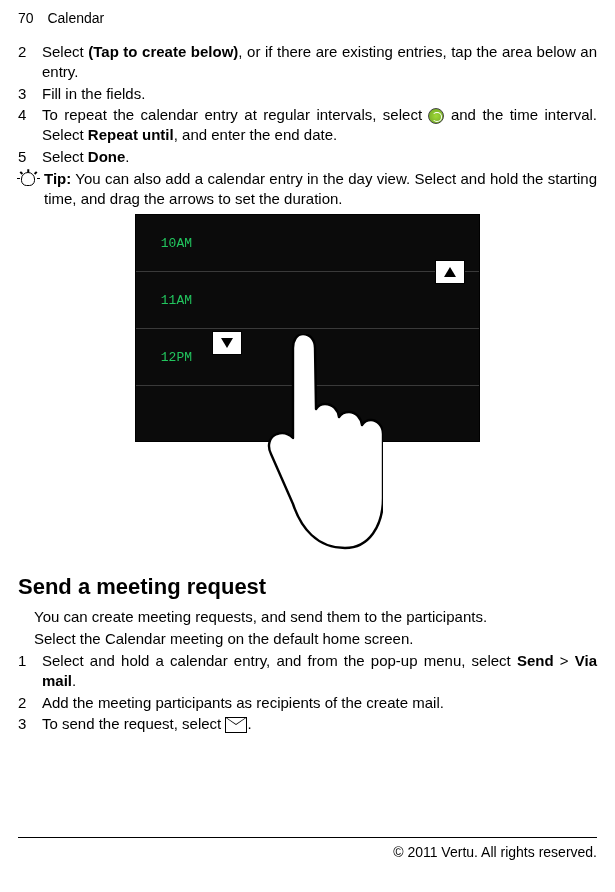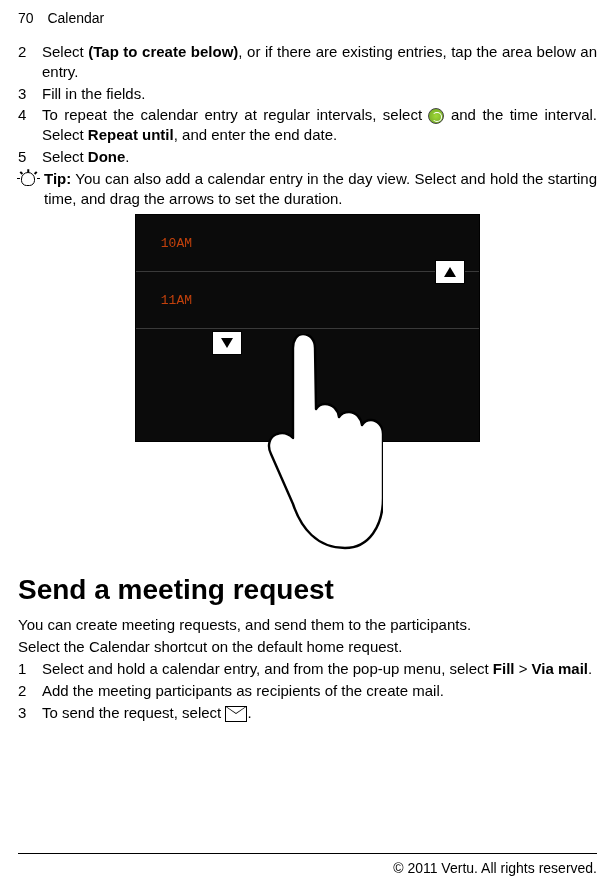--- a/index.html
+++ b/index.html
@@ -21,36 +21,36 @@
   .r1 { top: 1px; left: 9px; transform: rotate(90deg); }
   .r2 { top: 3px; left: 2px; transform: rotate(45deg); }
   .r3 { top: 3px; left: 16px; transform: rotate(-45deg); }
   .r4 { top: 9px; left: -1px; }
   .r5 { top: 9px; left: 19px; }
   .tip-txt { flex: 1; }
   .illus-wrap { width: 100%; display: flex; justify-content: center; margin: 6px 0 20px 0; }
   .illus { width: 345px; }
   .screen { width: 345px; height: 228px; background: #0b0b0b; border: 1px solid #000; position: relative; }
   .hr-row { height: 57px; border-bottom: 1px solid #3a3a3a; display: flex; align-items: center; }
-  .hr-label { width: 64px; text-align: right; padding-right: 8px; color: #c2410c; font-family: "Courier New", monospace; font-size: 13px; }
+  .hr-label { width: 64px; text-align: right; padding-right: 8px; color: #22c55e; font-family: "Courier New", monospace; font-size: 13px; }
   .marker { position: absolute; width: 30px; height: 24px; background: #fff; border: 1px solid #000; display: flex; align-items: center; justify-content: center; }
   .marker svg { width: 12px; height: 10px; }
   .marker-up { top: 45px; right: 14px; }
   .marker-down { top: 116px; left: 76px; }
   .hand-wrap { width: 345px; display: flex; justify-content: center; position: relative; height: 110px; }
   .hand-wrap svg { position: absolute; top: -108px; left: 108px; }
-  .h2 { font-weight: bold; font-size: 28px; margin-top: 18px; margin-bottom: 6px; }
-  p.block { margin: 2px 0; }
+  .h2 { font-weight: bold; font-size: 22px; margin-top: 18px; margin-bottom: 6px; }
+  p.block { margin: 2px 16px; }
   .inline-icon { display: inline-block; vertical-align: middle; }
   .repeat-icon { width: 16px; height: 16px; border-radius: 50%; background: radial-gradient(circle at 50% 50%, #9fd838 0%, #6ea424 100%); border: 1px solid #444; position: relative; }
   .repeat-icon::before { content: ""; position: absolute; left: 3px; top: 3px; width: 8px; height: 8px; border: 1.5px solid #fff; border-radius: 50%; border-left-color: transparent; }
   .envelope-icon { width: 22px; height: 16px; border: 1.5px solid #000; background: #fff; position: relative; display: inline-block; vertical-align: middle; }
   .envelope-icon::after { content: ""; position: absolute; left: 0px; top: 0px; width: 0; height: 0; border-left: 10px solid transparent; border-right: 10px solid transparent; border-top: 7px solid #000; }
   .envelope-icon .inner { position: absolute; left: 1px; top: 0px; width: 0; height: 0; border-left: 9px solid transparent; border-right: 9px solid transparent; border-top: 6px solid #fff; z-index: 2; }
-  .footer { position: absolute; bottom: 16px; left: 18px; right: 18px; border-top: 1px solid #000; padding-top: 6px; text-align: right; font-size: 14px; }
+  .footer { position: absolute; bottom: 32px; left: 18px; right: 18px; border-top: 1px solid #000; padding-top: 6px; text-align: right; font-size: 14px; }
 </style>
 </head>
 <body>
 
 <div class="page">
 
   <div class="header">
     <span class="pagenum">70</span>
     <span class="section">Calendar</span>
   </div>
@@ -94,20 +94,23 @@
 
     <div class="illus-wrap">
       <div class="illus">
         <div class="screen">
           <div class="hr-row">
               <div class="hr-label">10AM</div>
             </div>
           <div class="hr-row">
               <div class="hr-label">11AM</div>
             </div>
+          <div class="hr-row">
+              <div class="hr-label">12PM</div>
+            </div>
           <div class="marker marker-up">
             <svg viewBox="0 0 12 10">
                 <polygon points="6,0 12,10 0,10" fill="#000"></polygon>
               </svg>
           </div>
           <div class="marker marker-down">
             <svg viewBox="0 0 12 10">
                 <polygon points="0,0 12,0 6,10" fill="#000"></polygon>
               </svg>
           </div>
@@ -122,26 +125,26 @@
                      C 118 84 113 78 106 78 C 102 78 98 80 96 83
                      C 95 76 90 70 82 70 C 78 70 75 72 73 75
                      L 72 14 C 72 6 67 0 60 0 Z" fill="#ffffff" stroke="#000" stroke-width="2.4" stroke-linejoin="round"></path>
           </svg>
         </div>
       </div>
     </div>
 
     <div class="h2">Send a meeting request</div>
     <p class="block">You can create meeting requests, and send them to the participants.</p>
-    <p class="block">Select the Calendar shortcut on the default home request.</p>
+    <p class="block">Select the Calendar meeting on the default home screen.</p>
 
     <ol class="steps" id="steps-b">
         <li>
           <div class="num">1</div>
-          <div class="txt">Select and hold a calendar entry, and from the pop-up menu, select <span class="bold">Fill</span> &gt; <span class="bold">Via mail</span>.</div>
+          <div class="txt">Select and hold a calendar entry, and from the pop-up menu, select <span class="bold">Send</span> &gt; <span class="bold">Via mail</span>.</div>
         </li>
         <li>
           <div class="num">2</div>
           <div class="txt">Add the meeting participants as recipients of the create mail.</div>
         </li>
         <li>
           <div class="num">3</div>
           <div class="txt">To send the request, select <span class="envelope-icon"><span class="inner"></span></span>.</div>
         </li>
       </ol>

